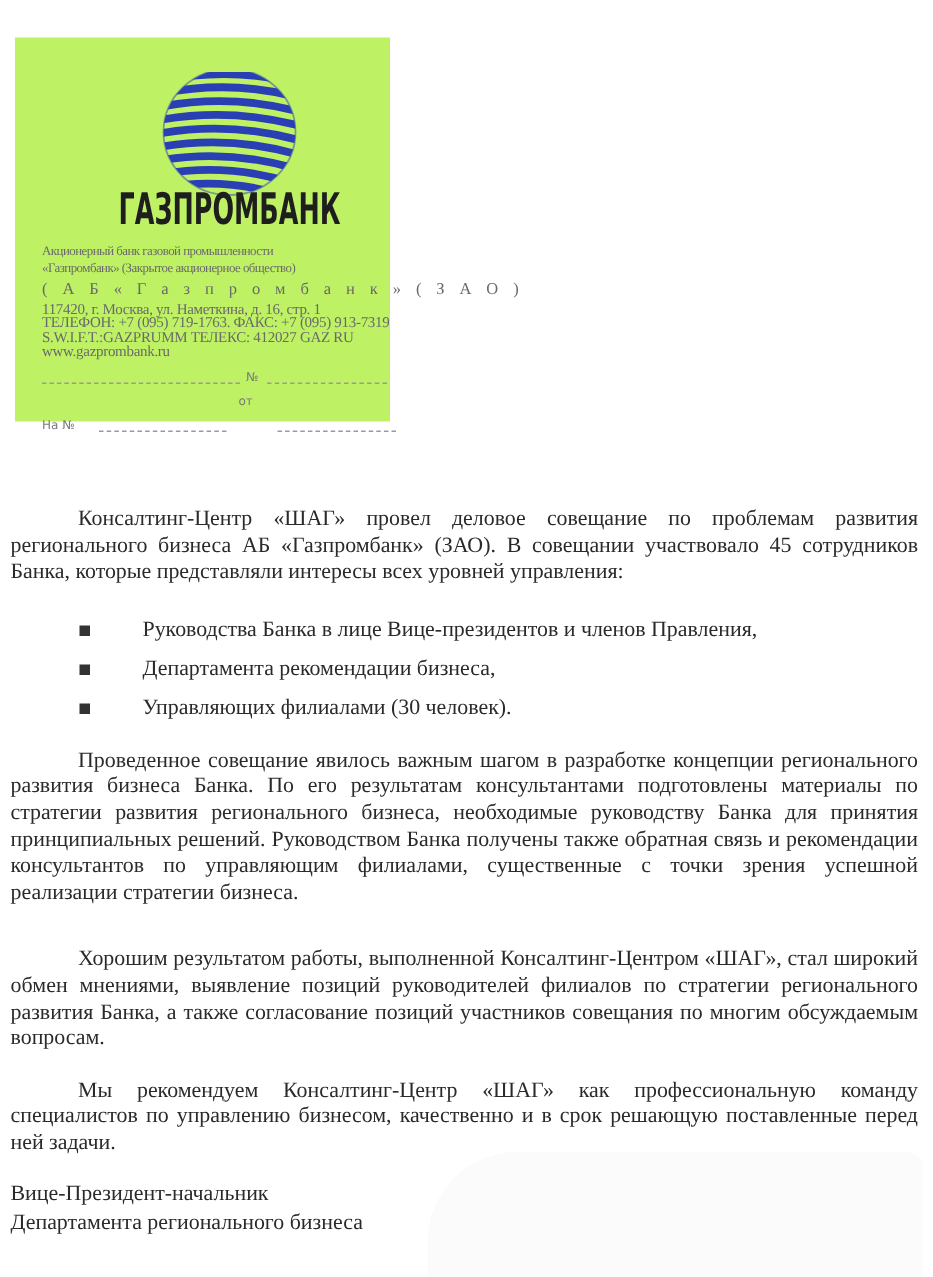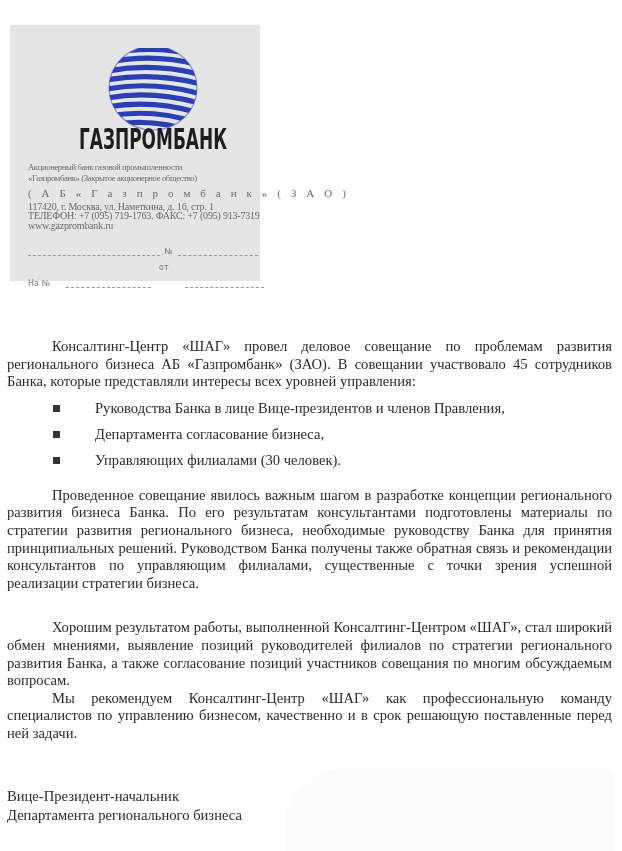--- a/index.html
+++ b/index.html
@@ -1,28 +1,28 @@
 <!DOCTYPE html>
 <html><head>
   <meta charset="utf-8">
   <style>
     html, body { margin: 0; padding: 0; background: #ffffff; }
     body { width: 622px; height: 851px; position: relative; overflow: hidden; font-family: "Liberation Serif", serif; color: #2a2a2a; }
-    .letterhead { position: absolute; left: 10px; top: 25px; width: 250px; height: 256px; background: #e5e5e5; }
+    .letterhead { position: absolute; left: 10px; top: 25px; width: 250px; height: 256px; background: #bef264; }
     .logo { position: absolute; left: 68px; top: 23px; width: 150px; height: 104px; }
     .logo svg { display: block; }
     .bank-info { position: absolute; left: 18px; top: 137px; width: 236px; font-family: Liberation Serif, serif; color: #6a6a6a; font-size: 8.6px; line-height: 11px; letter-spacing: -0.35px; }
     .bank-info .ln { white-space: nowrap; display: flex; justify-content: space-between; }
     .bank-info .abbr { font-size: 11px; letter-spacing: 3.6px; line-height: 16px; margin: 1px 0; }
     .bank-info .small { font-size: 10px; line-height: 9.4px; letter-spacing: -0.2px; text-align: center; }
     .formline { position: absolute; left: 18px; width: 236px; font-family: "DejaVu Sans", sans-serif; font-size: 8px; color: #7a7a7a; display: flex; align-items: flex-end; white-space: nowrap; }
     .formline .dash { border-bottom: 1px dashed #9a9a9a; height: 7px; }
     .body { position: absolute; left: 7px; top: 338px; width: 605px; font-size: 14.6px; line-height: 17.6px; }
     .para { text-align: justify; text-indent: 45px; margin: 0; }
-    .bullets { list-style: none; margin: 4px 0 0 0; padding: 0; }
+    .bullets { list-style: none; margin: 16px 0 0 0; padding: 0; }
     .bullets li { position: relative; padding-left: 88px; height: 26px; line-height: 26px; }
     .bullets li .sq { position: absolute; left: 46px; top: 10px; width: 7px; height: 7px; background: #333; }
     .signature { position: absolute; left: 7px; top: 787px; font-size: 14.6px; line-height: 19px; }
     .stamp-shadow { position: absolute; left: 285px; top: 768px; width: 330px; height: 83px; background: #fbfbfb; border-radius: 60px 10px 0 0; }
   </style>
 </head>
 <body>
 
 <div class="letterhead">
   <div class="logo">
@@ -47,46 +47,47 @@
       <text x="75" y="101" text-anchor="middle" font-family="'DejaVu Sans', sans-serif" font-weight="bold" font-size="29" fill="#1e1e1e" textLength="148" lengthAdjust="spacingAndGlyphs">ГАЗПРОМБАНК</text>
     </svg>
   </div>
 
   <div class="bank-info">
     <div class="ln">Акционерный банк газовой промышленности</div>
     <div class="ln">«Газпромбанк» (Закрытое акционерное общество)</div>
     <div class="ln abbr">( А Б « Г а з п р о м б а н к » ( З А О )</div>
     <div class="ln small">117420, г. Москва, ул. Наметкина, д. 16, стр. 1</div>
     <div class="ln small">ТЕЛЕФОН: +7 (095) 719-1763. ФАКС: +7 (095) 913-7319</div>
+    <div class="ln small">S.W.I.F.T.:GAZPRUMM    ТЕЛЕКС: 412027 GAZ RU</div>
     <div class="ln small">www.gazprombank.ru</div>
   </div>
 
   <div class="formline" style="top:222px;">
     <span class="dash" style="width:132px;"></span>
     <span style="margin:0 6px 0 4px;">№</span>
     <span class="dash" style="width:80px;"></span>
   </div>
   <div class="formline" style="top:238px;">
     <span style="margin-right:16px;">На №</span>
     <span class="dash" style="width:88px;"></span>
     <span style="margin:0 16px 16px 8px;">от</span>
     <span class="dash" style="width:82px;"></span>
   </div>
 </div>
 
 <div class="body">
   <p class="para">Консалтинг-Центр «ШАГ» провел деловое совещание по проблемам развития регионального бизнеса АБ «Газпромбанк» (ЗАО). В совещании участвовало 45 сотрудников Банка, которые представляли интересы всех уровней управления:</p>
   <ul class="bullets">
     <li><span class="sq"></span><span>Руководства Банка в лице Вице-президентов и членов Правления,</span></li>
-    <li><span class="sq"></span><span>Департамента согласование бизнеса,</span></li>
+    <li><span class="sq"></span><span>Департамента рекомендации бизнеса,</span></li>
     <li><span class="sq"></span><span>Управляющих филиалами (30 человек).</span></li>
   </ul>
   <p class="para" style="margin-top:14px;">Проведенное совещание явилось важным шагом в разработке концепции регионального развития бизнеса Банка. По его результатам консультантами подготовлены материалы по стратегии развития регионального бизнеса, необходимые руководству Банка для принятия принципиальных решений. Руководством Банка получены также обратная связь и рекомендации консультантов по управляющим филиалами, существенные с точки зрения успешной реализации стратегии бизнеса.</p>
   <p class="para" style="margin-top:27px;">Хорошим результатом работы, выполненной Консалтинг-Центром «ШАГ», стал широкий обмен мнениями, выявление позиций руководителей филиалов по стратегии регионального развития Банка, а также согласование позиций участников совещания по многим обсуждаемым вопросам.</p>
-  <p class="para" style="">Мы рекомендуем Консалтинг-Центр «ШАГ» как профессиональную команду специалистов по управлению бизнесом, качественно и в срок решающую поставленные перед ней задачи.</p>
+  <p class="para" style="margin-top:17px;">Мы рекомендуем Консалтинг-Центр «ШАГ» как профессиональную команду специалистов по управлению бизнесом, качественно и в срок решающую поставленные перед ней задачи.</p>
 </div>
 
 <div class="stamp-shadow"></div>
 
 <div class="signature">
   <div>Вице-Президент-начальник</div>
   <div>Департамента регионального бизнеса</div>
 </div>
 
 </body></html>

